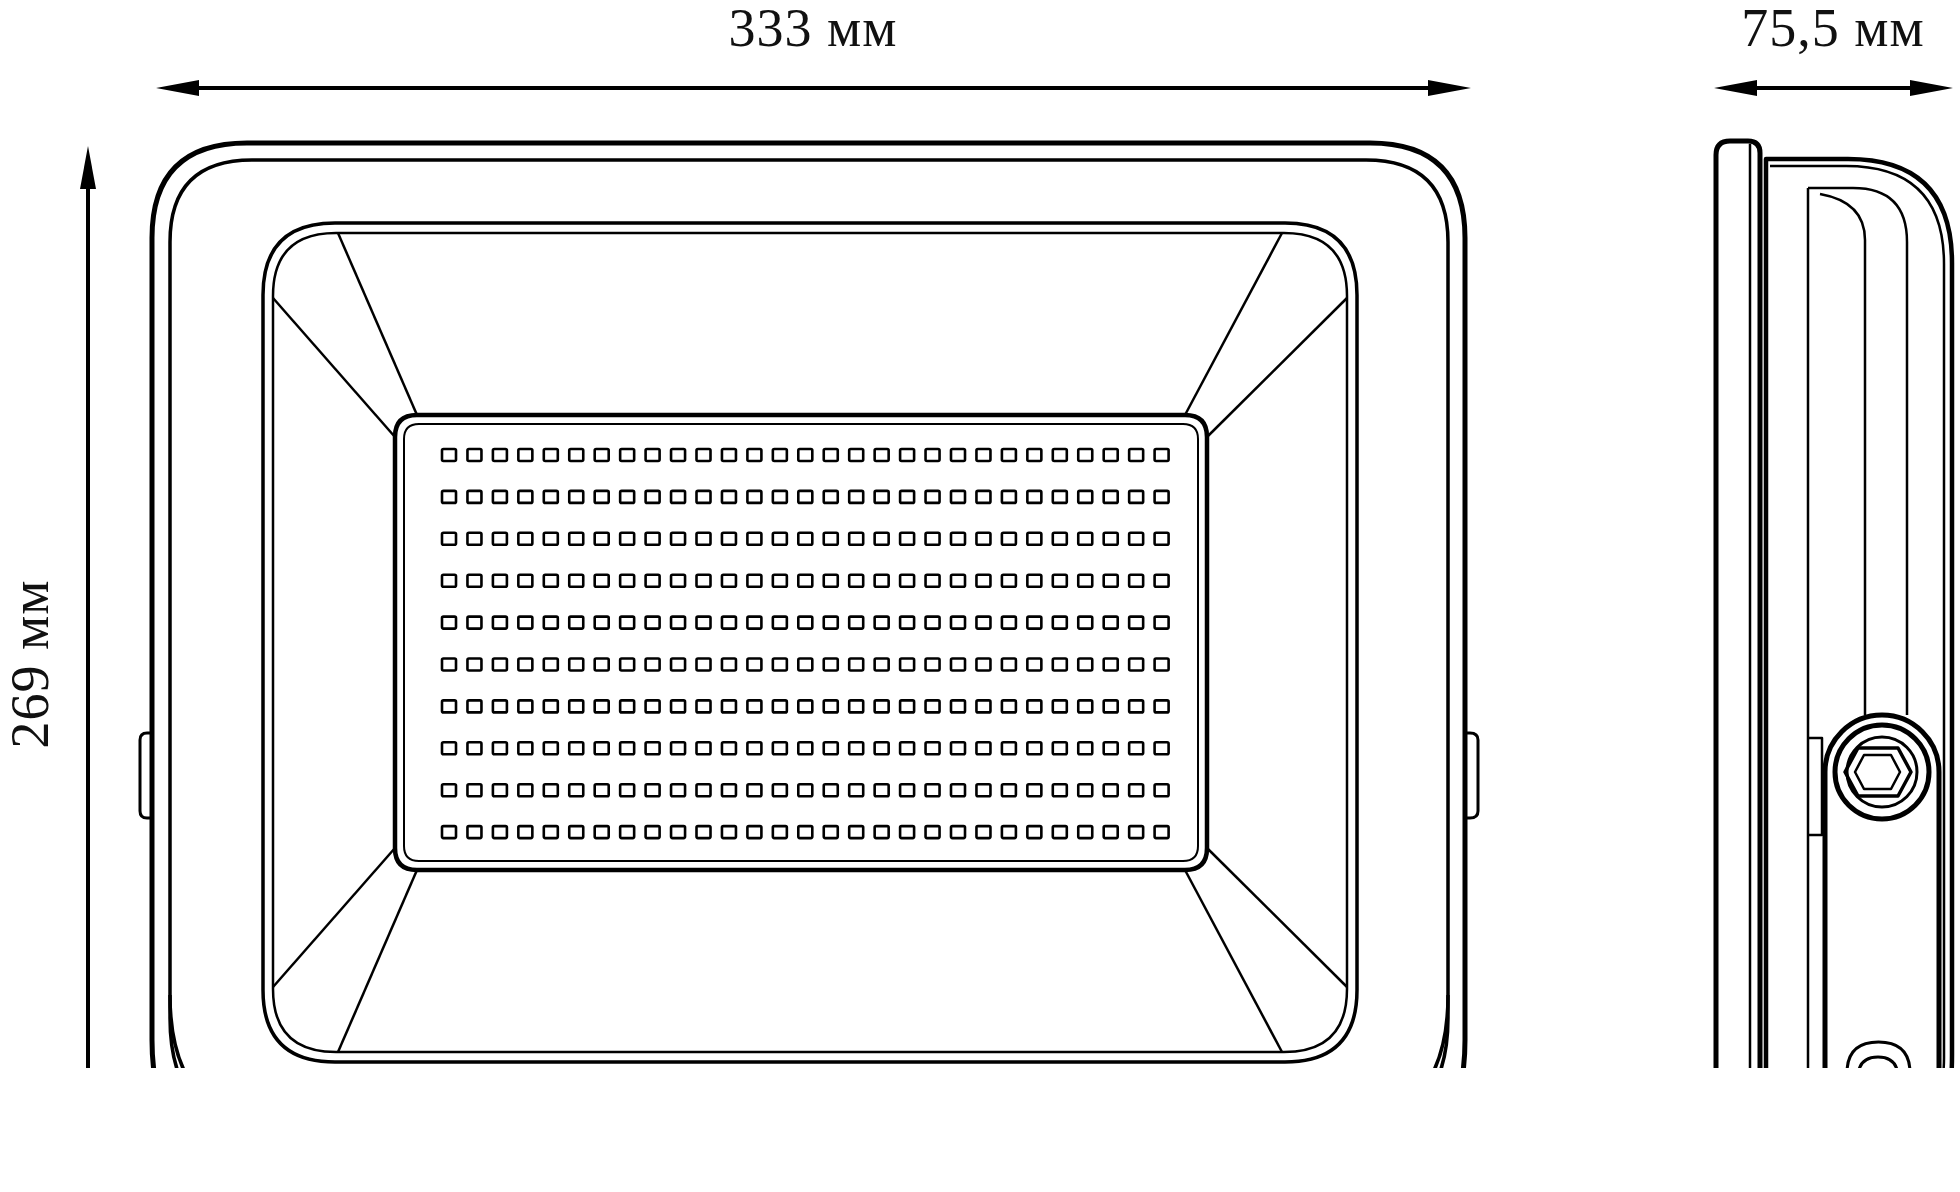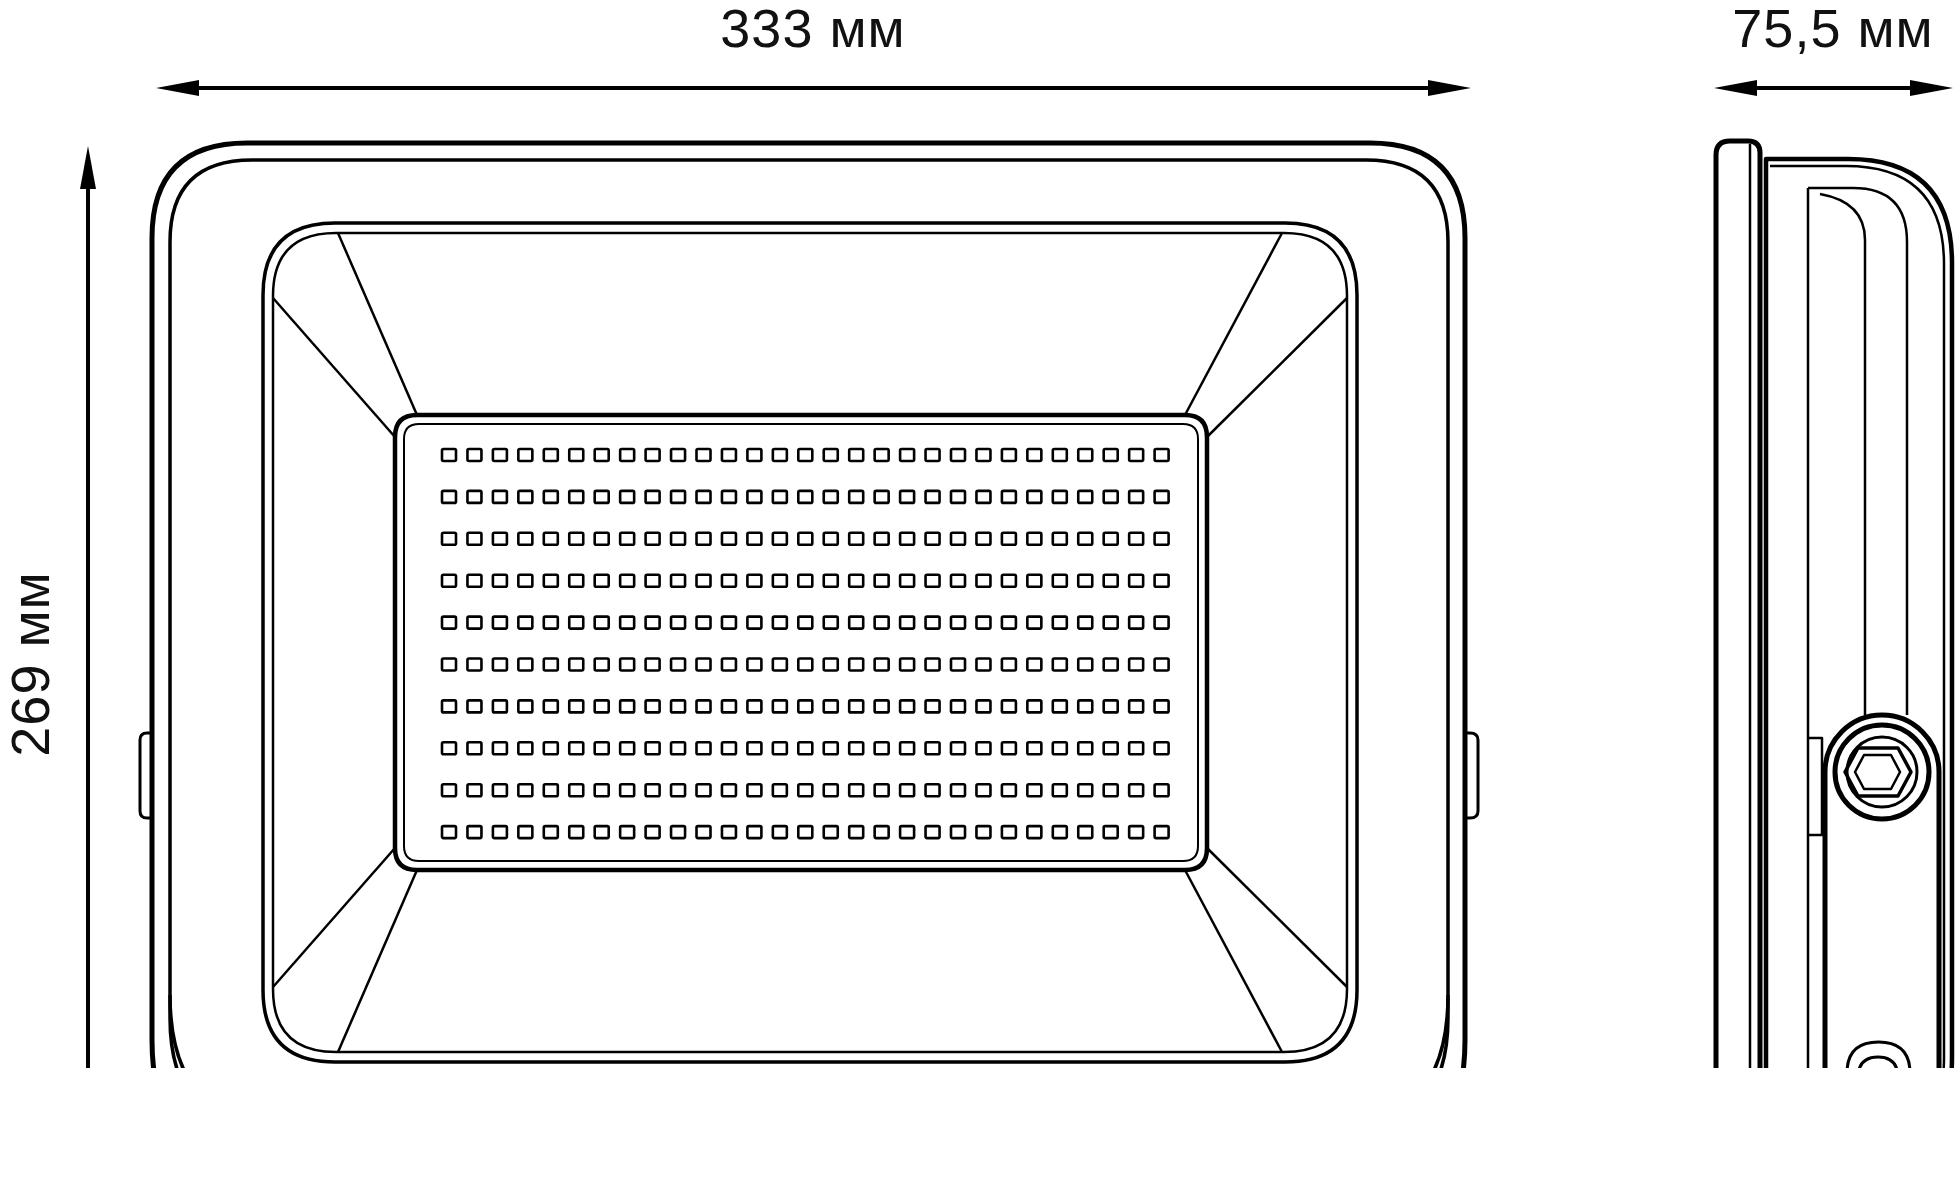--- a/index.html
+++ b/index.html
@@ -7,21 +7,21 @@
     --bg:#ffffff;
     --shadow:#c9c9c9;
     --text:#111111;
   }
   html,body{margin:0;padding:0;background:#fff;}
   .canvas{
     position:relative;
     width:1960px;height:1068px;
     background:var(--bg);
     overflow:hidden;
-    font-family:Liberation Sans, sans-serif;
+    font-family:Liberation Serif, serif;
   }
   .canvas svg{position:absolute;left:0;top:0;}
   .dim-label{
     position:absolute;
     color:var(--text);
     font-size:54px;
     letter-spacing:1px;
     white-space:nowrap;
     transform:translate(-50%,-50%);
   }

